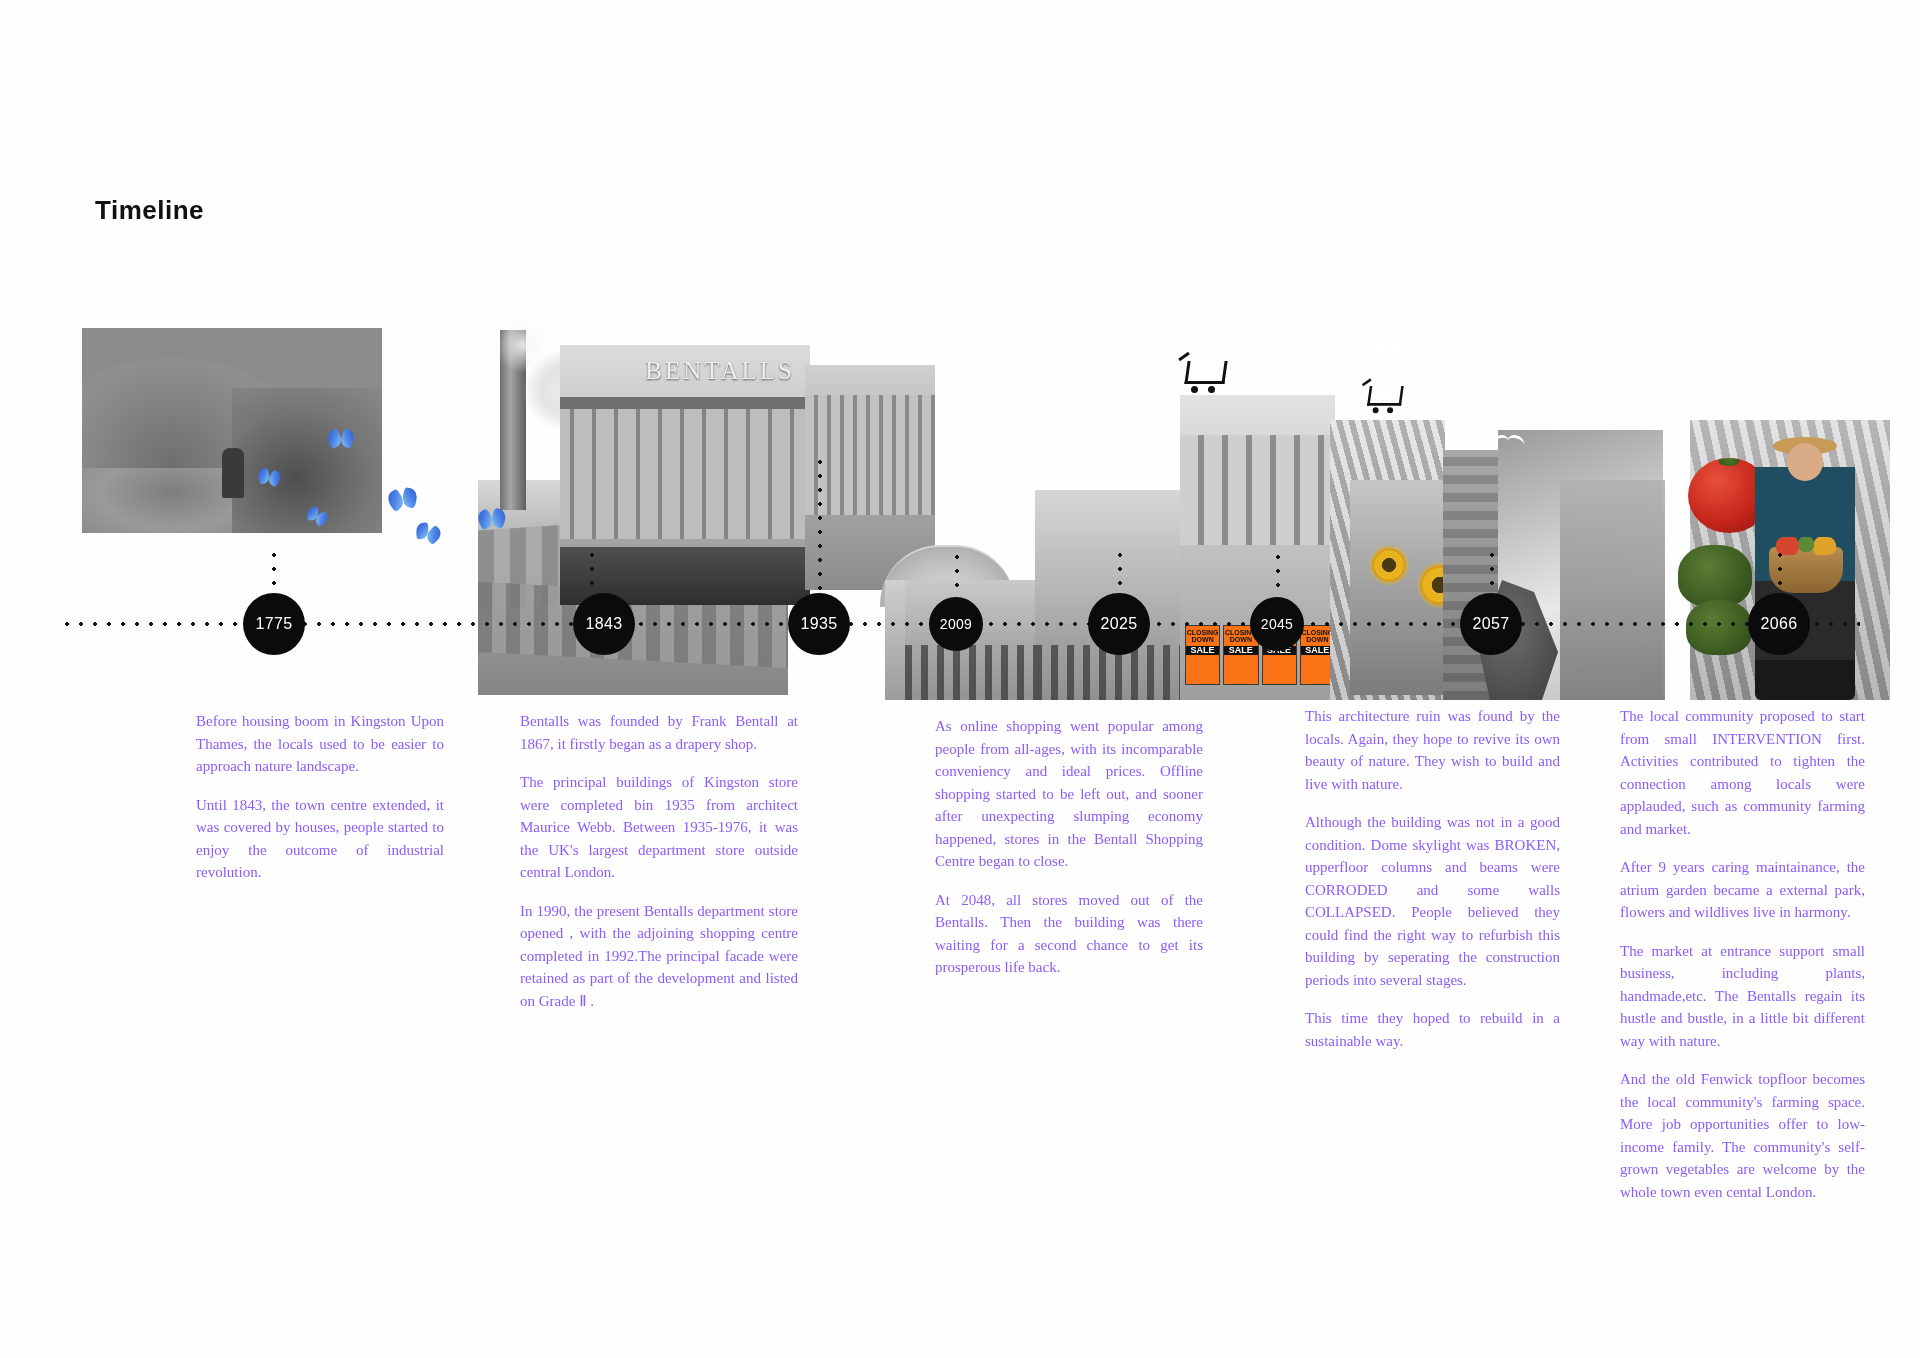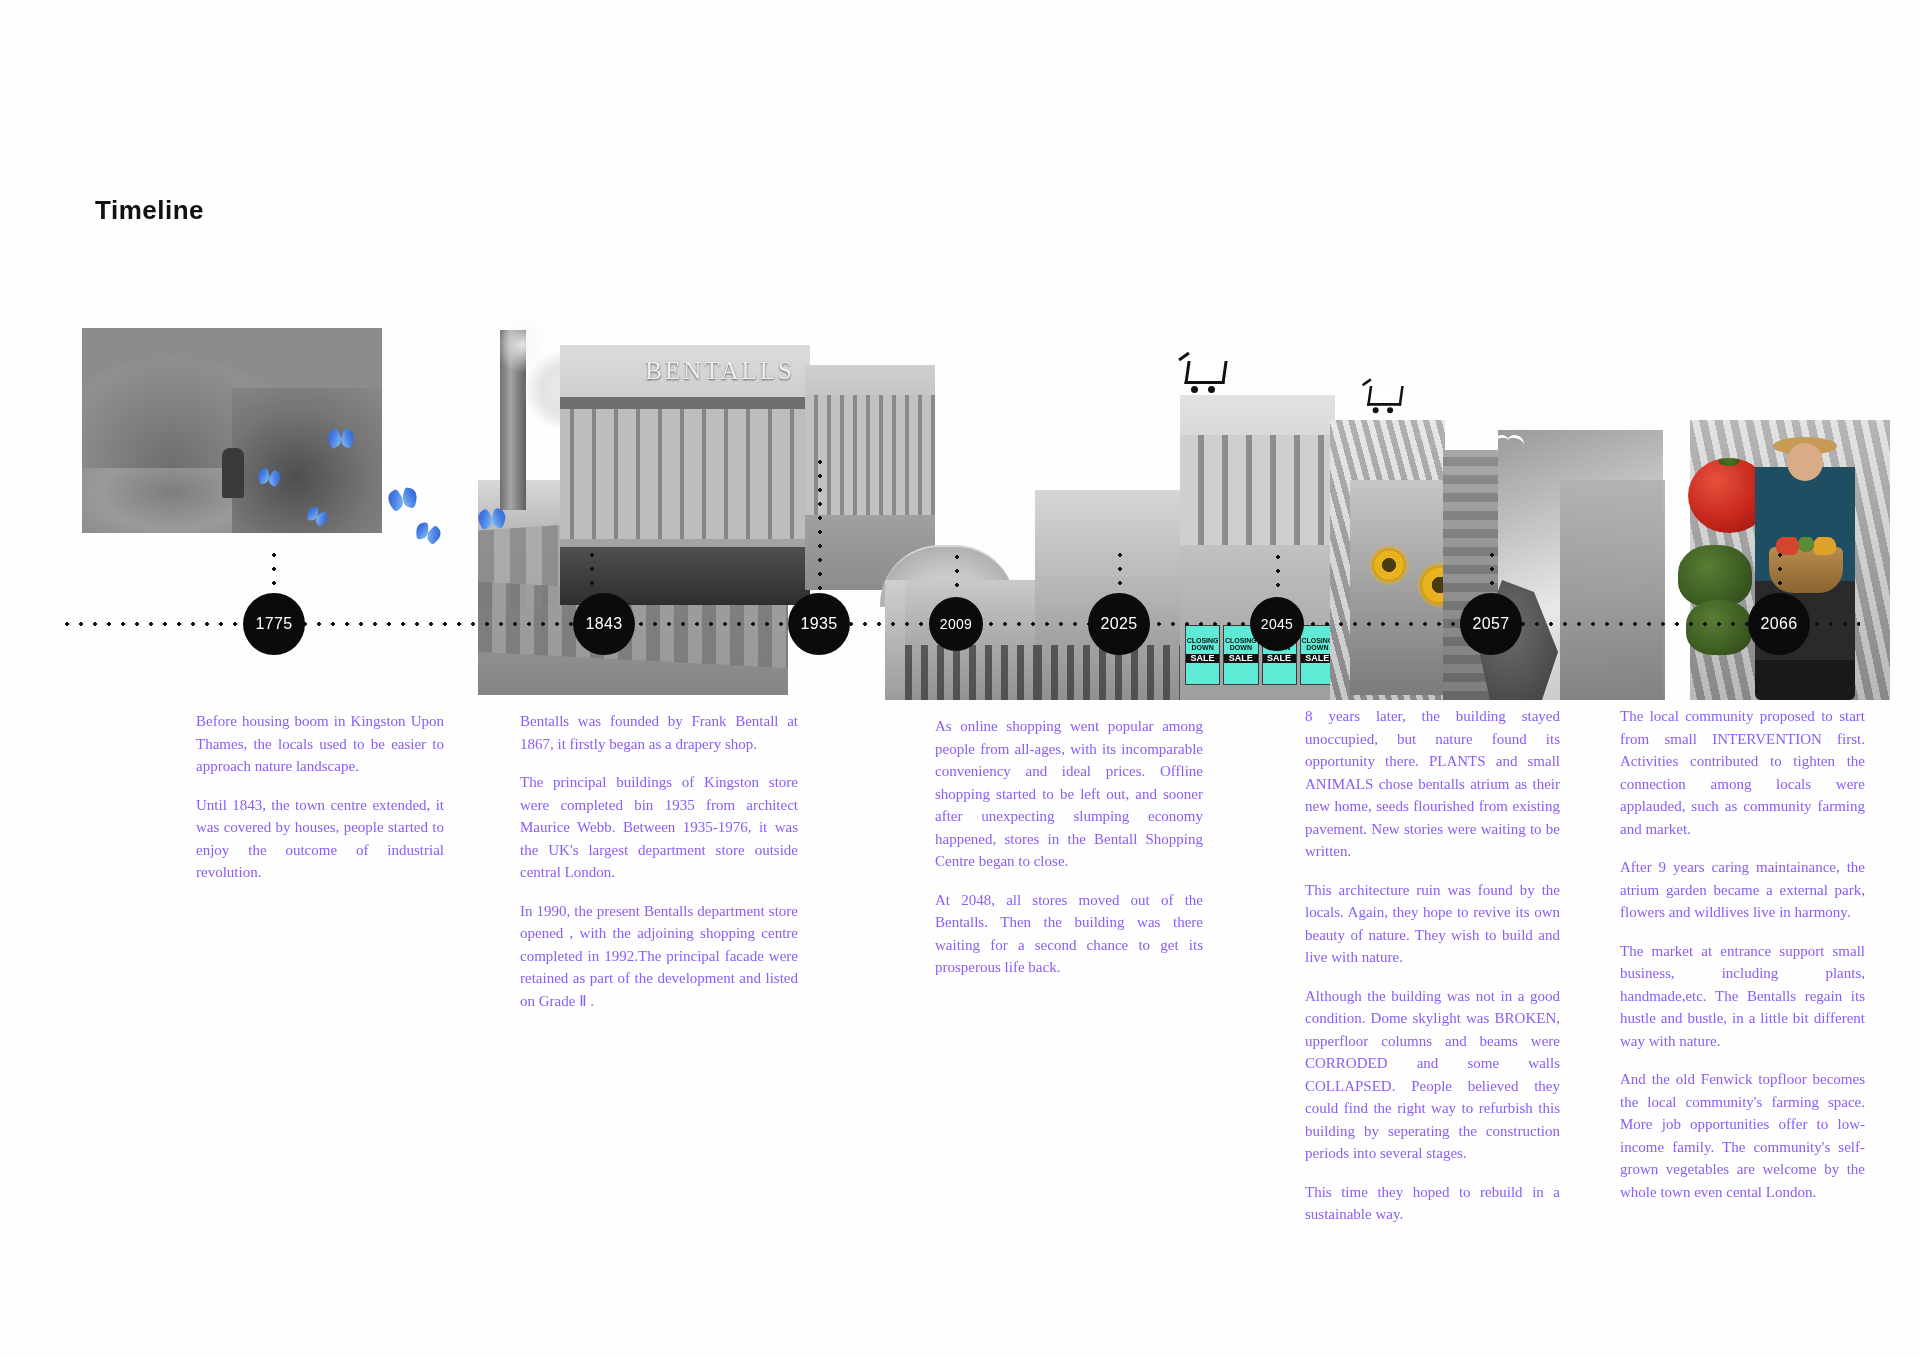--- a/index.html
+++ b/index.html
@@ -171,28 +171,28 @@
   #img-closingdown .arches {
     position: absolute; left: 0; top: 40px; width: 100%; height: 110px;
     background: repeating-linear-gradient(90deg, #cfcfcf 0 18px, #8d8d8d 18px 24px);
   }
   .sale-row {
     position: absolute; left: 1185px; top: 475px; width: 150px; height: 60px;
     display: flex; gap: 3px;
   }
   .sale-sign {
     flex: 1;
-    background: #5eead4;
+    background: #f97316;
     border: 1px solid #3a3a3a;
     color: #111;
     font-family: "Liberation Sans", sans-serif;
     font-size: 7px;
     line-height: 1.05;
     text-align: center;
-    padding-top: 11px;
+    padding-top: 3px;
     font-weight: bold;
   }
   .sale-sign .sale-big {
     display: block;
     background: #111;
     color: #fff;
     margin-top: 2px;
     font-size: 9px;
   }
 
@@ -588,21 +588,20 @@
     <p>The principal buildings of Kingston store were completed bin 1935 from architect Maurice Webb. Between 1935-1976, it was the UK's largest department store outside central London.</p>
     <p>In 1990, the present Bentalls department store opened , with the adjoining shopping centre completed in 1992.The principal facade were retained as part of the development and listed on Grade Ⅱ .</p>
   </div>
 
   <div class="col" id="col3">
     <p>As online shopping went popular among people from all-ages, with its incomparable conveniency and ideal prices. Offline shopping started to be left out, and sooner after unexpecting slumping economy happened, stores in the Bentall Shopping Centre began to close.</p>
     <p>At 2048, all stores moved out of the Bentalls. Then the building was there waiting for a second chance to get its prosperous life back.</p>
   </div>
 
   <div class="col" id="col4">
-    <p>8 years later, the building stayed unoccupied, but nature found its opportunity there. PLANTS and small ANIMALS chose bentalls atrium as their new home, seeds flourished from existing pavement. New stories were waiting to be written.</p>
     <p>This architecture ruin was found by the locals. Again, they hope to revive its own beauty of nature. They wish to build and live with nature.</p>
     <p>Although the building was not in a good condition. Dome skylight was BROKEN, upperfloor columns and beams were CORRODED and some walls COLLAPSED. People believed they could find the right way to refurbish this building by seperating the construction periods into several stages.</p>
     <p>This time they hoped to rebuild in a sustainable way.</p>
   </div>
 
   <div class="col" id="col5">
     <p>The local community proposed to start from small INTERVENTION first. Activities contributed to tighten the connection among locals were applauded, such as community farming and market.</p>
     <p>After 9 years caring maintainance, the atrium garden became a external park, flowers and wildlives live in harmony.</p>
     <p>The market at entrance support small business, including plants, handmade,etc. The Bentalls regain its hustle and bustle, in a little bit different way with nature.</p>
     <p>And the old Fenwick topfloor becomes the local community's farming space. More job opportunities offer to low-income family. The community's self-grown vegetables are welcome by the whole town even cental London.</p>

